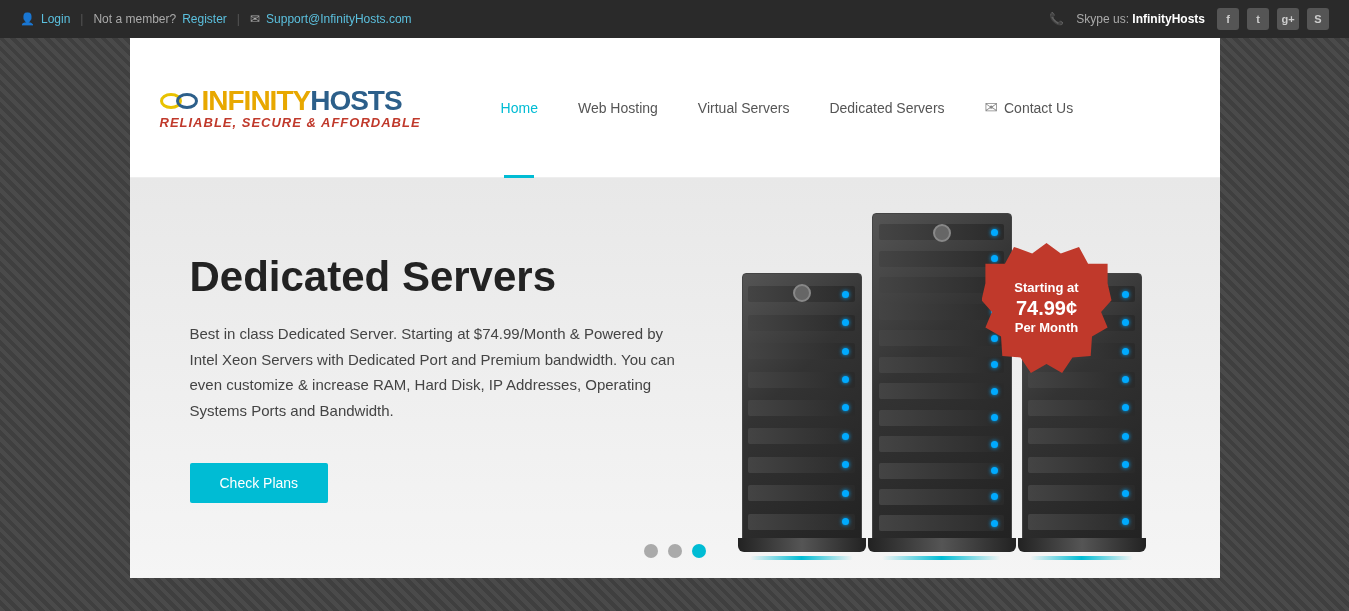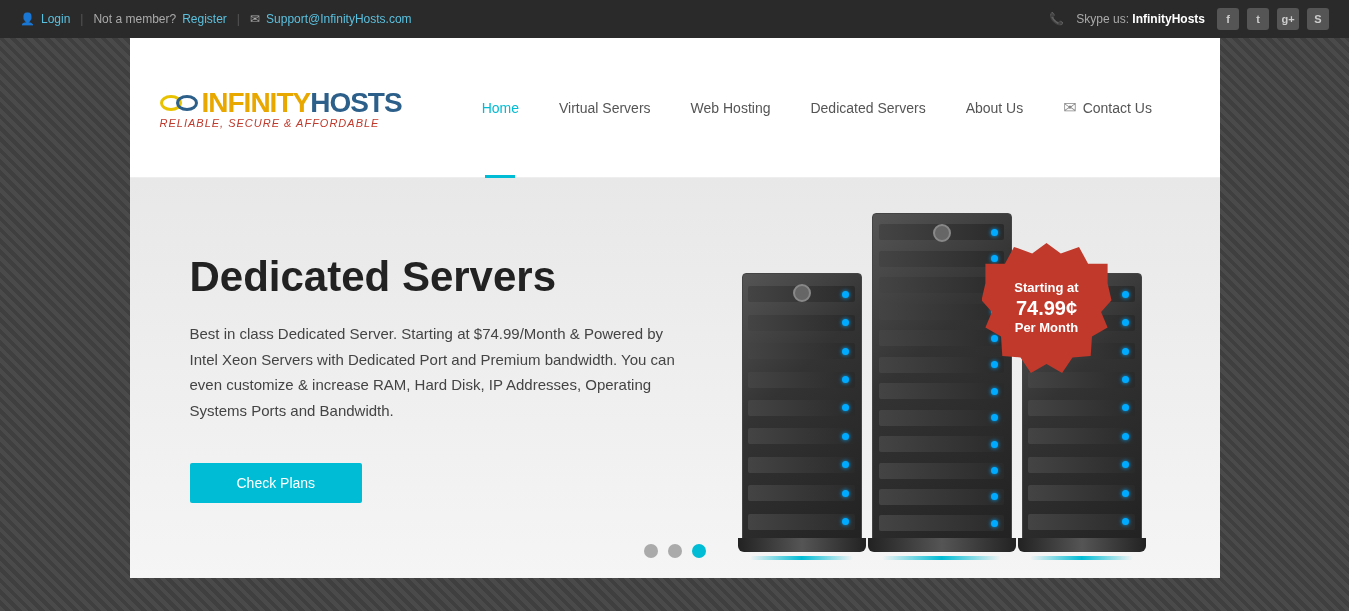--- a/index.html
+++ b/index.html
@@ -60,26 +60,27 @@
     }
     .logo-area { margin-right: 60px; }
     .logo-text {
       font-size: 28px;
       font-weight: bold;
       letter-spacing: -1px;
     }
     .logo-infinity { color: #e8a800; text-align: right; }
     .logo-hosts { color: #2c5f8a; }
     .logo-tagline {
-      font-size: 11px;
+      font-size: 13px;
       color: #c0392b;
       text-transform: uppercase;
       letter-spacing: 1px;
       margin-top: -2px;
       font-style: italic;
+      font-weight: bold;
     }
     nav { display: flex; align-items: center; gap: 0; }
     .nav-item {
       padding: 27px 20px;
       color: #555;
       font-size: 14px;
       cursor: pointer;
       text-decoration: none;
       position: relative;
       height: 140px;
@@ -123,21 +124,21 @@
     .hero-desc {
       font-size: 15px;
       color: #444;
       line-height: 1.7;
       margin-bottom: 40px;
     }
     .check-plans-btn {
       background: #00bcd4;
       color: white;
       border: none;
-      padding: 12px 47px;
+      padding: 12px 30px;
       font-size: 14px;
       cursor: pointer;
       border-radius: 2px;
     }
 
     
     .hero-image {
       position: absolute;
       right: 78px;
       top: 50%;
@@ -325,24 +326,23 @@
           </div>
           <span class="logo-text">
             <span class="logo-infinity">INFINITY</span><span class="logo-hosts">HOSTS</span>
           </span>
         </div>
         <div class="logo-tagline">Reliable, Secure &amp; Affordable</div>
       </div>
     </div>
     <nav>
       <a class="nav-item active">Home</a>
+      <a class="nav-item">Web Hosting</a>
       <a class="nav-item">Virtual Servers</a>
-      <a class="nav-item">Web Hosting</a>
       <a class="nav-item">Dedicated Servers</a>
-      <a class="nav-item">About Us</a>
       <a class="nav-item nav-contact">
         <span class="nav-envelope">✉</span>
         <span>Contact Us</span>
       </a>
     </nav>
   </div>
 
   <div class="hero">
     <div class="hero-content">
       <h1 class="hero-title">Dedicated Servers</h1>

